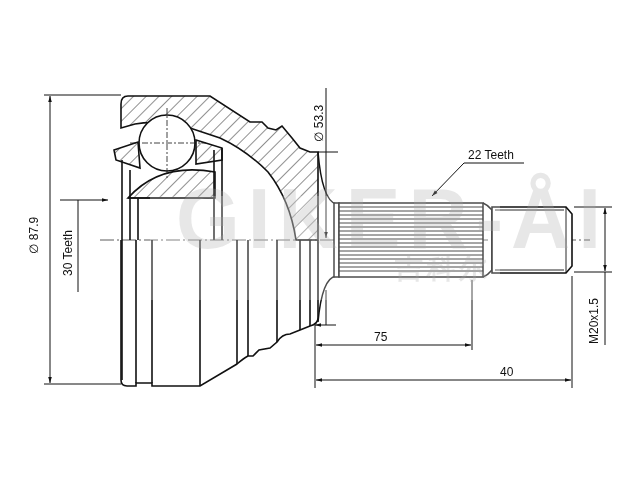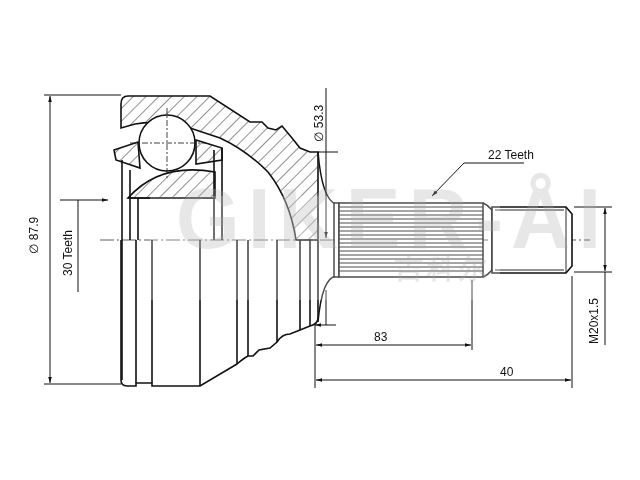--- a/index.html
+++ b/index.html
@@ -129,16 +129,16 @@
 </svg>
 </div>
 
 <div class="wm-box"></div>
 <div class="watermark wm-main">GIKER-ÅI</div>
 <div class="watermark wm-sub">吉科尔</div>
 
 <div class="dim-label vert" style="left:28px; top:254px;">∅ 87.9</div>
 <div class="dim-label vert" style="left:62px; top:276px;">30 Teeth</div>
 <div class="dim-label vert" style="left:313px; top:142px;">∅ 53.3</div>
-<div class="dim-label" style="left:468px; top:149px;margin-left:20px;">22 Teeth</div>
-<div class="dim-label" style="left:374px; top:331px;">83</div>
+<div class="dim-label" style="left:468px; top:149px;">22 Teeth</div>
+<div class="dim-label" style="left:374px; top:331px;">75</div>
 <div class="dim-label" style="left:500px; top:366px;">40</div>
 <div class="dim-label vert" style="left:588px; top:344px;">M20x1.5</div>
 
 </body></html>

